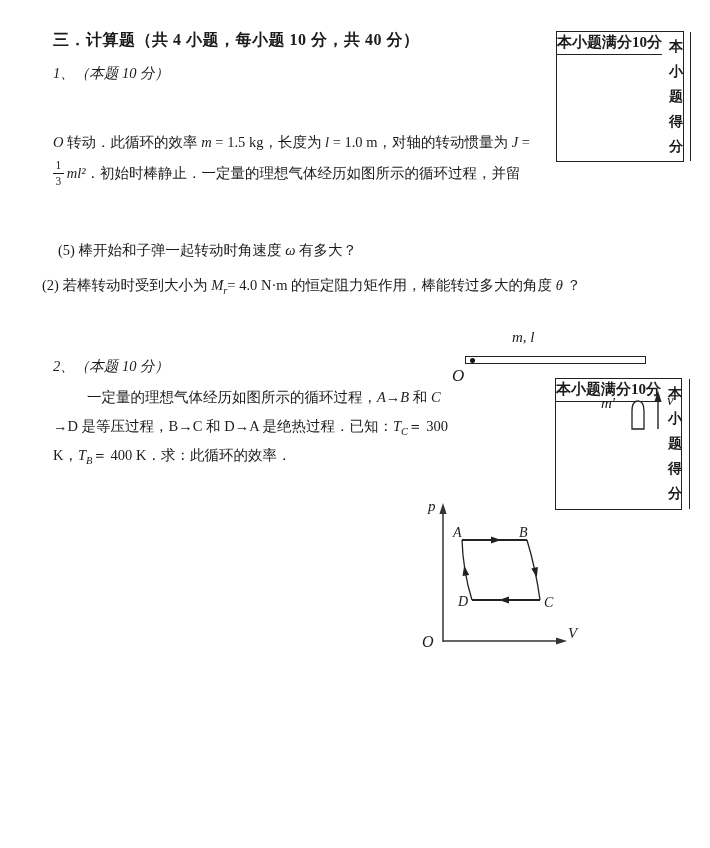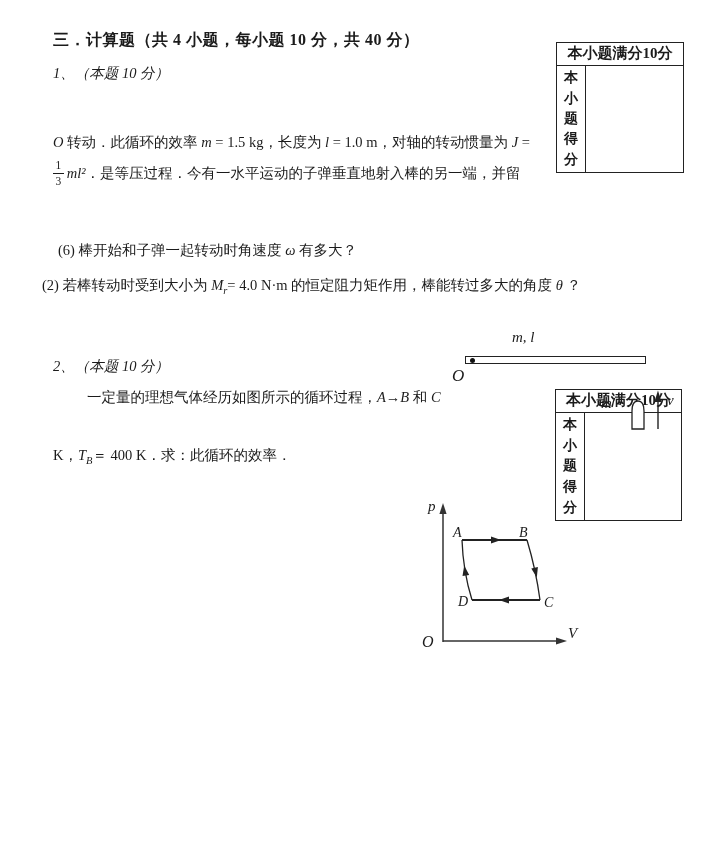--- a/index.html
+++ b/index.html
@@ -21,21 +21,21 @@
   .vsub{font-size:10.5px;font-style:italic;vertical-align:-4px;}
   
   .l3{display:flex;align-items:center;height:38px;}
   .frac{display:inline-flex;flex-direction:column;align-items:center;
         line-height:1.05;font-size:11.5px;margin-right:3px;}
   .fnum{border-bottom:1px solid #1b1b1b;padding:0 2.5px 1px;}
   .fden{padding-top:1px;}
   
   .score-box{
     position:absolute;background:#fff;border:1.5px solid #222;box-sizing:border-box;
-    display:flex;flex-direction:column;margin-top:11px;
+    display:flex;flex-direction:row;
   }
   .sb-header{
     height:22px;line-height:21px;border-bottom:1.5px solid #222;
     font-weight:bold;font-size:15px;text-align:center;white-space:nowrap;
   }
   .sb-body{display:flex;flex:1;min-height:0;}
   .sb-side{
     width:28px;border-right:1.5px solid #222;display:flex;flex-direction:column;
     justify-content:space-around;align-items:center;font-weight:bold;font-size:14px;
     padding:2px 0;
@@ -64,25 +64,25 @@
 
 
   <div class="line" style="top:133px"><span class="it">O</span><span> 转动．此循环的效率 </span><span class="it">m</span><span> = 1.5 kg，长度为 </span><span class="it">l</span><span> = 1.0 m，对轴的转动惯量为 </span><span class="it">J</span><span> =</span></div>
 
   <div class="line l3" style="top:154px">
     <span class="frac">
         <span class="fnum">1</span>
         <span class="fden">3</span>
       </span>
       <span class="it">ml²</span>
-      <span>．是等压过程．今有一水平运动的子弹垂直地射入棒的另一端，并留</span>
+      <span>．初始时棒静止．一定量的理想气体经历如图所示的循环过程，并留</span>
   </div>
 
 
-  <div class="line" style="left:58px;top:241px"><span>(6) 棒开始和子弹一起转动时角速度 </span><span class="it">ω</span><span> 有多大？</span></div>
+  <div class="line" style="left:58px;top:241px"><span>(5) 棒开始和子弹一起转动时角速度 </span><span class="it">ω</span><span> 有多大？</span></div>
 
   <div class="line" style="left:42px;top:276px"><span>(2) 若棒转动时受到大小为 </span><span class="it">M</span><span class="vsub">r</span><span>= 4.0 N·m 的恒定阻力矩作用，棒能转过多大的角度 </span><span class="it">θ</span><span> ？</span></div>
 
   <div class="score-box" style="left:556px;top:31px;width:128px;height:131px">
     <div class="sb-header">本小题满分10分</div>
     <div class="sb-body">
       <div class="sb-side">
         <span>本</span>
         <span>小</span>
         <span>题</span>
@@ -117,20 +117,21 @@
   <svg class="abs" style="left:595px;top:385px" width="100" height="50" viewBox="0 0 100 50">
     <path d="M37,44 L37,26 C37,18.5 39.5,16 43,16 C46.5,16 49,18.5 49,26 L49,44 Z" fill="#ffffff" stroke="#222" stroke-width="1.3"></path>
     <line x1="63" y1="44" x2="63" y2="13" stroke="#222" stroke-width="1.4"></line>
     <polygon points="63,5.5 59.4,17 66.6,17" fill="#222"></polygon>
   </svg>
 
   <div class="line heading" style="top:357px">2、（本题 10 分）</div>
 
   <div class="line" style="left:87px;top:388px"><span>一定量的理想气体经历如图所示的循环过程，</span><span class="it">A→B</span><span> 和 </span><span class="it">C</span></div>
 
+  <div class="line" style="top:417px"><span>→D 是等压过程，B→C 和 D→A 是绝热过程．已知：</span><span class="it">T</span><span class="vsub">C</span><span>＝ 300</span></div>
 
   <div class="line" style="top:446px"><span>K，</span><span class="it">T</span><span class="vsub">B</span><span>＝ 400 K．求：此循环的效率．</span></div>
 
   <svg class="abs" style="left:408px;top:495px" width="195" height="165" viewBox="0 0 195 165">
 
     <line x1="35" y1="147" x2="35" y2="16" stroke="#333" stroke-width="1.5"></line>
     <polygon points="35,8 31.4,19 38.6,19" fill="#333"></polygon>
     <line x1="35" y1="146" x2="152" y2="146" stroke="#333" stroke-width="1.5"></line>
     <polygon points="159,146 148,142.4 148,149.6" fill="#333"></polygon>
 

